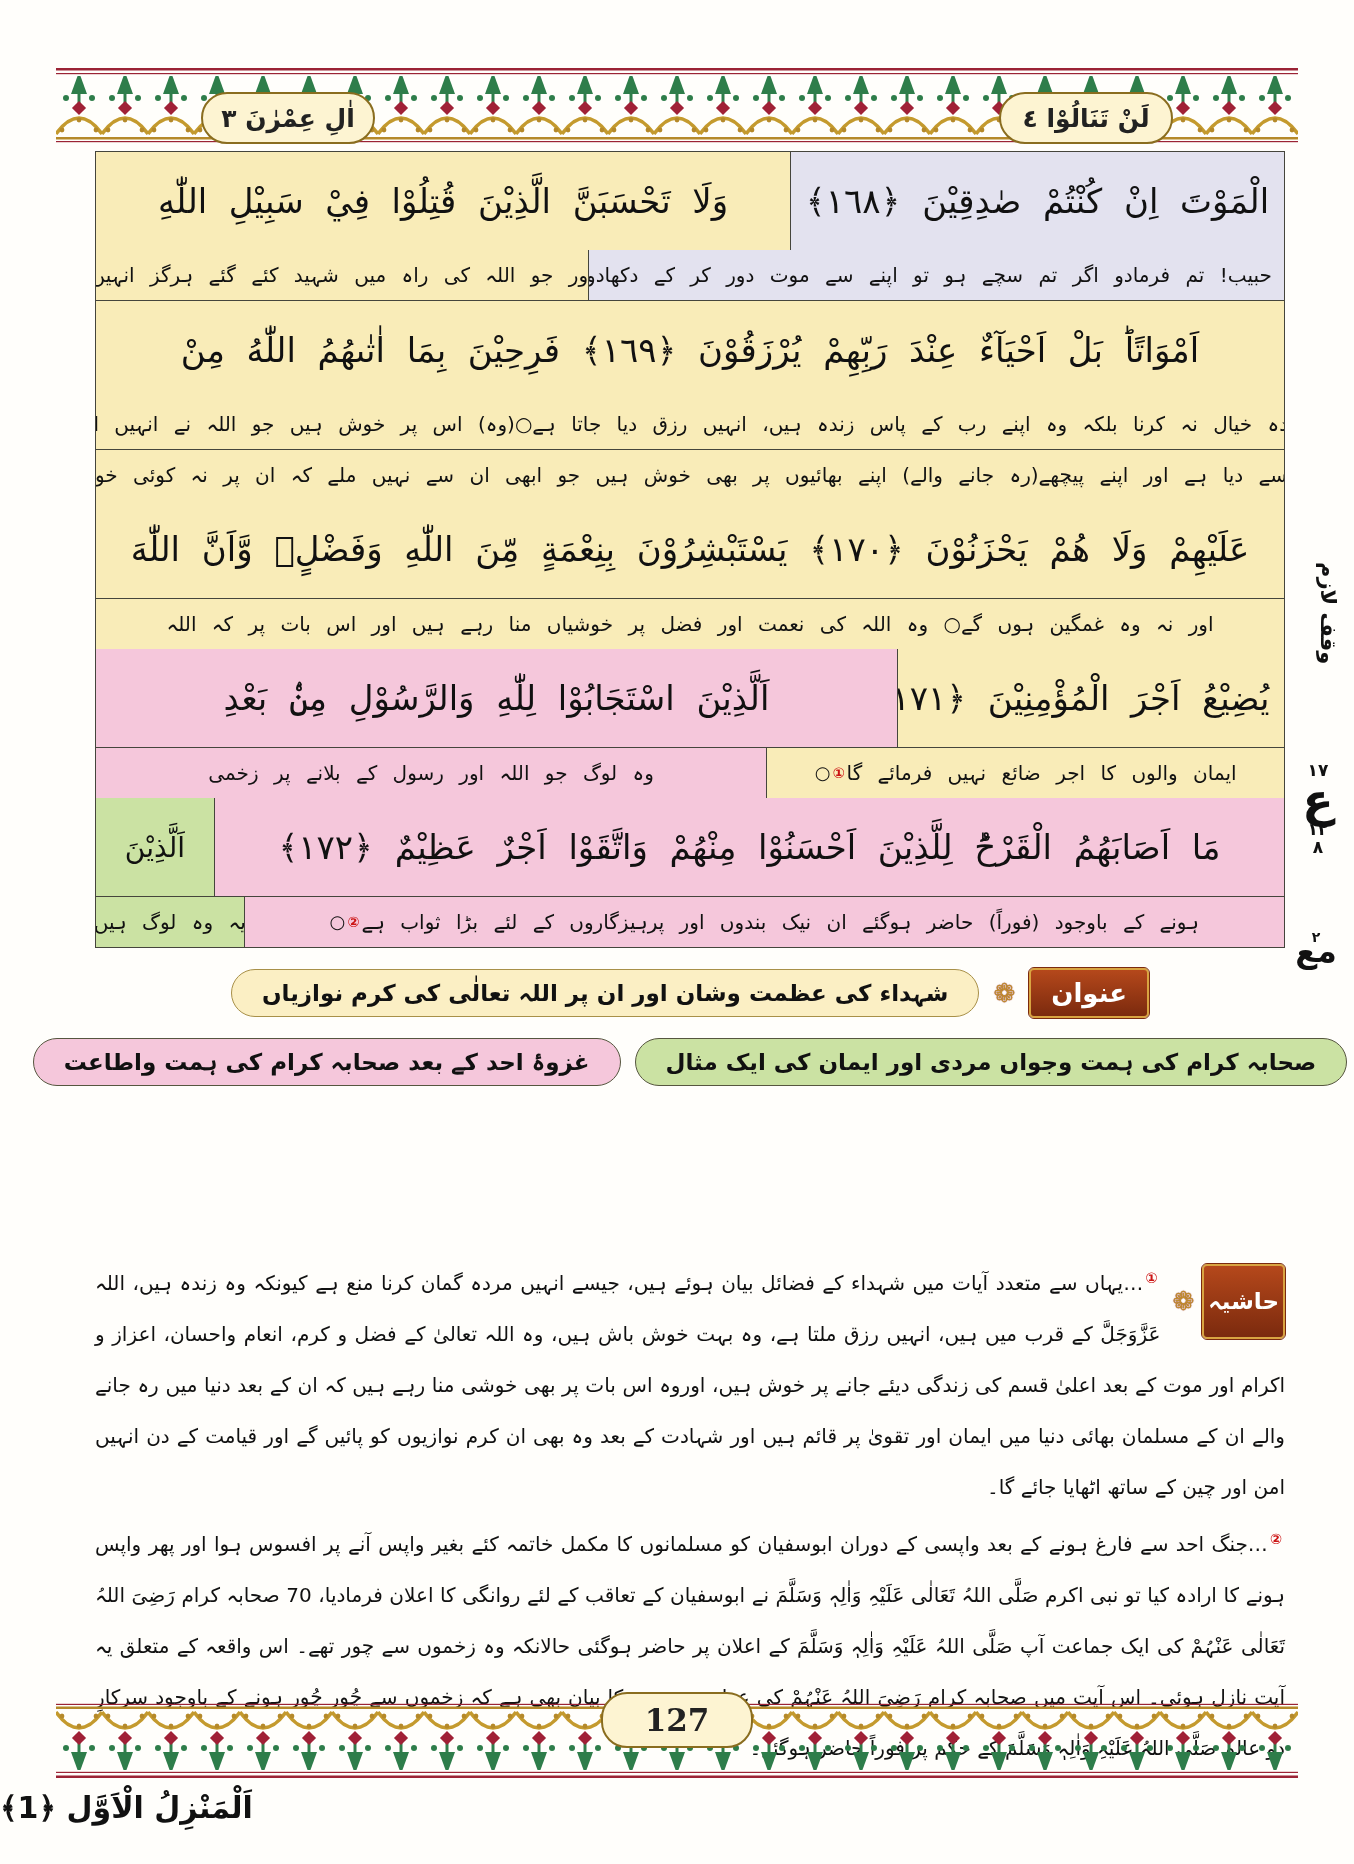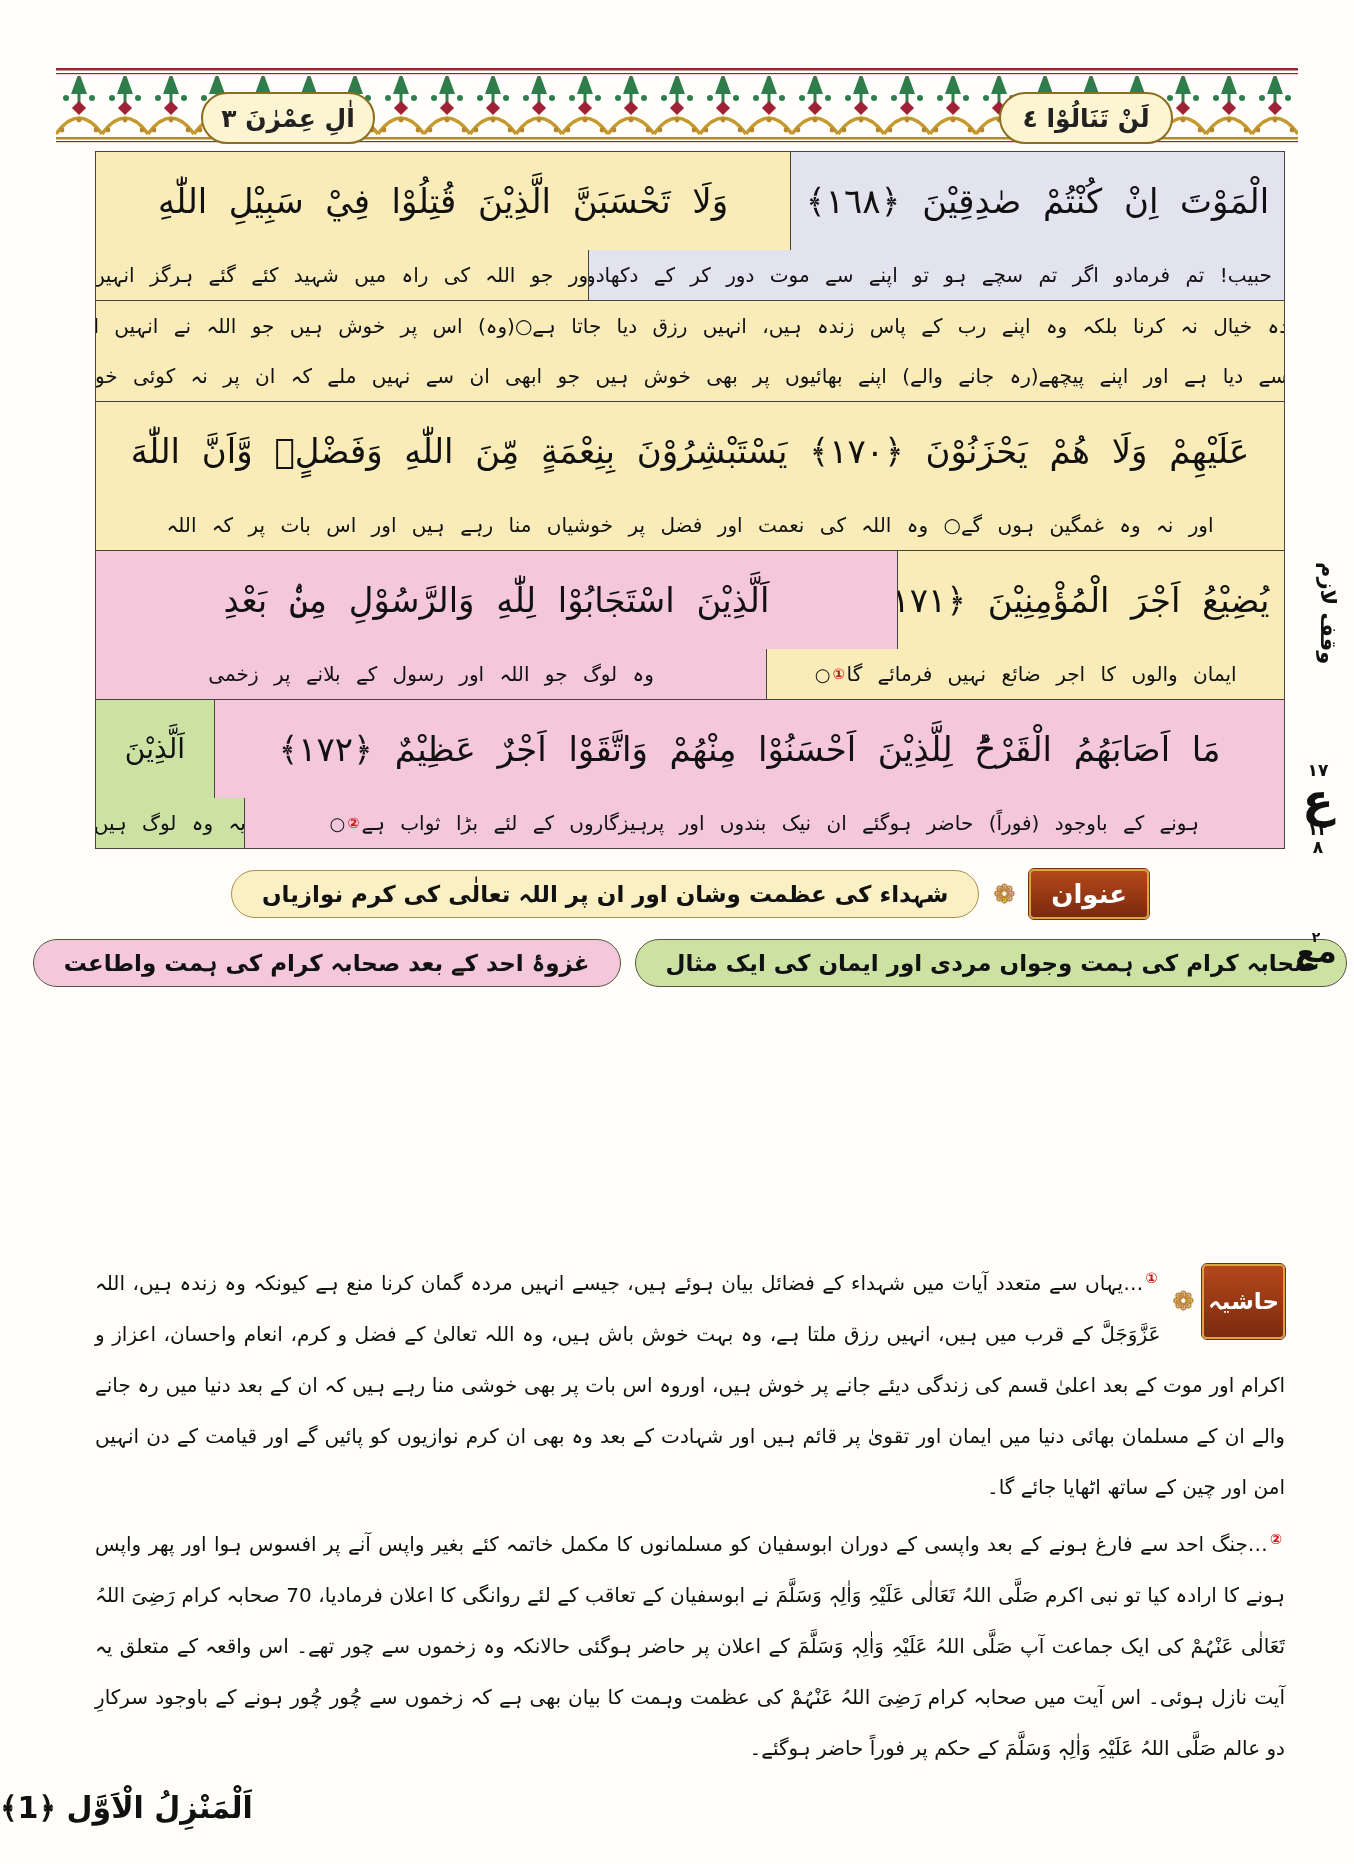--- a/index.html
+++ b/index.html
@@ -99,20 +99,23 @@
 
     <div class="vrow ar">
       <div class="seg bg-lav" style="width:41.5%">الْمَوْتَ اِنْ كُنْتُمْ صٰدِقِيْنَ ﴿١٦٨﴾</div>
       <div class="seg bg-yellow" style="width:58.5%">وَلَا تَحْسَبَنَّ الَّذِيْنَ قُتِلُوْا فِيْ سَبِيْلِ اللّٰهِ</div>
     </div>
     <div class="vrow ur">
       <div class="seg bg-lav" style="width:58.5%">اے حبیب! تم فرمادو اگر تم سچے ہو تو اپنے سے موت دور کر کے دکھادو○</div>
       <div class="seg bg-yellow" style="width:41.5%">اور جو اللہ کی راہ میں شہید کئے گئے ہرگز انہیں</div>
     </div>
 
+    <div class="vrow ar">
+      <div class="seg bg-yellow" style="width:100%">اَمْوَاتًاؕ بَلْ اَحْيَآءٌ عِنْدَ رَبِّهِمْ يُرْزَقُوْنَ ﴿١٦٩﴾ فَرِحِيْنَ بِمَا اٰتٰىهُمُ اللّٰهُ مِنْ</div>
+    </div>
     <div class="vrow ur">
       <div class="seg bg-yellow" style="width:100%">مردہ خیال نہ کرنا بلکہ وہ اپنے رب کے پاس زندہ ہیں، انہیں رزق دیا جاتا ہے○(وہ) اس پر خوش ہیں جو اللہ نے انہیں اپنے</div>
     </div>
 
     <div class="vrow ur">
       <div class="seg bg-yellow" style="width:100%">فضل سے دیا ہے اور اپنے پیچھے(رہ جانے والے) اپنے بھائیوں پر بھی خوش ہیں جو ابھی ان سے نہیں ملے کہ ان پر نہ کوئی خوف ہے</div>
     </div>
 
     <div class="vrow ar">
       <div class="seg bg-yellow" style="width:100%">عَلَيْهِمْ وَلَا هُمْ يَحْزَنُوْنَ ﴿١٧٠﴾ يَسْتَبْشِرُوْنَ بِنِعْمَةٍ مِّنَ اللّٰهِ وَفَضْلٍۙ وَّاَنَّ اللّٰهَ</div>
@@ -176,16 +179,28 @@
         <span class="badge" style="font-size:23px;padding:6px 4px;">حاشیہ</span>
         <span class="medallion">❁</span>
       </span>
       <span class="fnref">①</span>…<span>یہاں سے متعدد آیات میں شہداء کے فضائل بیان ہوئے ہیں، جیسے انہیں مردہ گمان کرنا منع ہے کیونکہ وہ زندہ ہیں، اللہ عَزَّوَجَلَّ کے قرب میں ہیں، انہیں رزق ملتا ہے، وہ بہت خوش باش ہیں، وہ اللہ تعالیٰ کے فضل و کرم، انعام واحسان، اعزاز و اکرام اور موت کے بعد اعلیٰ قسم کی زندگی دیئے جانے پر خوش ہیں، اوروہ اس بات پر بھی خوشی منا رہے ہیں کہ ان کے بعد دنیا میں رہ جانے والے ان کے مسلمان بھائی دنیا میں ایمان اور تقویٰ پر قائم ہیں اور شہادت کے بعد وہ بھی ان کرم نوازیوں کو پائیں گے اور قیامت کے دن انہیں امن اور چین کے ساتھ اٹھایا جائے گا۔</span>
     </p>
     <p>
       <span class="fnref">②</span>…<span>جنگ احد سے فارغ ہونے کے بعد واپسی کے دوران ابوسفیان کو مسلمانوں کا مکمل خاتمہ کئے بغیر واپس آنے پر افسوس ہوا اور پھر واپس ہونے کا ارادہ کیا تو نبی اکرم صَلَّی اللہُ تَعَالٰی عَلَیْہِ وَاٰلِہٖ وَسَلَّمَ نے ابوسفیان کے تعاقب کے لئے روانگی کا اعلان فرمادیا، 70 صحابہ کرام رَضِیَ اللہُ تَعَالٰی عَنْہُمْ کی ایک جماعت آپ صَلَّی اللہُ عَلَیْہِ وَاٰلِہٖ وَسَلَّمَ کے اعلان پر حاضر ہوگئی حالانکہ وہ زخموں سے چور تھے۔ اس واقعہ کے متعلق یہ آیت نازل ہوئی۔ اس آیت میں صحابہ کرام رَضِیَ اللہُ عَنْہُمْ کی عظمت وہمت کا بیان بھی ہے کہ زخموں سے چُور چُور ہونے کے باوجود سرکارِ دو عالم صَلَّی اللہُ عَلَیْہِ وَاٰلِہٖ وَسَلَّمَ کے حکم پر فوراً حاضر ہوگئے۔</span>
     </p>
   </div>
 
+  <div class="orn orn-bottom">
+    <svg viewBox="0 0 1242 80" preserveAspectRatio="none" style="transform:scaleY(-1);">
+      <rect x="0" y="0" width="1242" height="2.5" fill="#9b2335"></rect>
+      <rect x="0" y="5" width="1242" height="1.2" fill="#9b2335"></rect>
+      <rect x="0" y="8" width="1242" height="60" fill="url(#tile)"></rect>
+      <rect x="0" y="69" width="1242" height="2.5" fill="#b5892a"></rect>
+      <rect x="0" y="73" width="1242" height="1.2" fill="#9b2335"></rect>
+    </svg>
+    <div class="cartouche cart-page">
+      <span>127</span>
+    </div>
+  </div>
 
   <div class="manzil">اَلْمَنْزِلُ الْاَوَّل ﴿1﴾</div>
 
 </div>
 
 </body></html>

